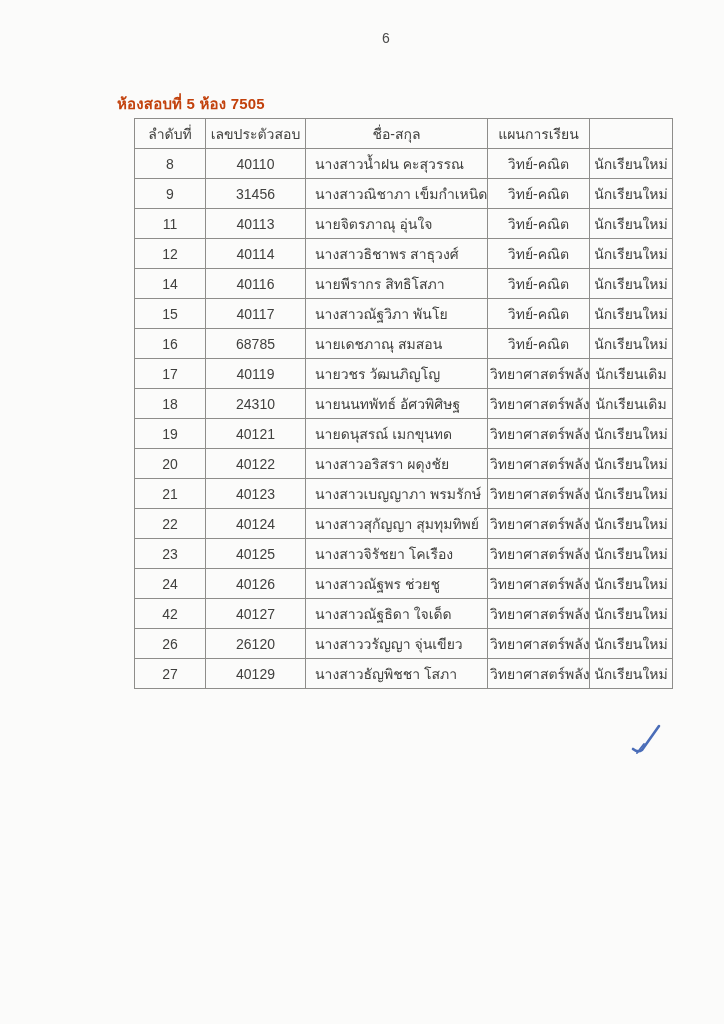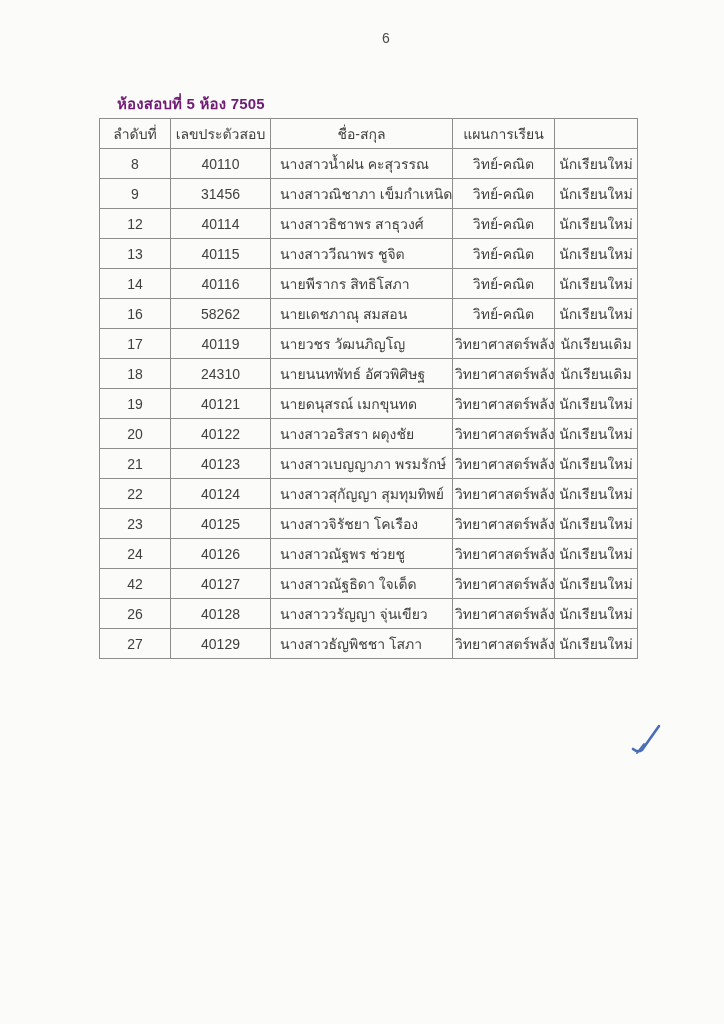--- a/index.html
+++ b/index.html
@@ -19,26 +19,26 @@
     top: 30px; left: 117px; width: 538px;
     text-align: center;
     font-size: 14px;
     color: #4a4a4a;
   }
   .section-title {
     position: absolute;
     top: 92px; left: 117px;
     font-size: 15px;
     font-weight: bold;
-    color: #701a75;
+    color: #c2410c;
     letter-spacing: 0.2px;
   }
   table.roster {
     position: absolute;
-    top: 118px; left: 99px;
+    top: 118px; left: 134px;
     width: 538px;
     border-collapse: collapse;
     table-layout: fixed;
   }
   table.roster col.c-no     { width: 71px;  }
   table.roster col.c-id     { width: 100px; }
   table.roster col.c-name   { width: 182px; }
   table.roster col.c-plan   { width: 102px; }
   table.roster col.c-status { width: 83px;  }
   table.roster th, table.roster td {
@@ -98,43 +98,50 @@
           <td>นักเรียนใหม่</td>
         </tr>
         <tr>
           <td>9</td>
           <td>31456</td>
           <td class="name-cell">นางสาวณิชาภา เข็มกำเหนิด</td>
           <td>วิทย์-คณิต</td>
           <td>นักเรียนใหม่</td>
         </tr>
         <tr>
+          <td>11</td>
+          <td>40113</td>
+          <td class="name-cell">นายจิตรภาณุ อุ่นใจ</td>
+          <td>วิทย์-คณิต</td>
+          <td>นักเรียนใหม่</td>
+        </tr>
+        <tr>
           <td>12</td>
           <td>40114</td>
           <td class="name-cell">นางสาวธิชาพร สาธุวงศ์</td>
           <td>วิทย์-คณิต</td>
           <td>นักเรียนใหม่</td>
         </tr>
         <tr>
-          <td>13</td>
-          <td>40115</td>
-          <td class="name-cell">นางสาววีณาพร ชูจิต</td>
-          <td>วิทย์-คณิต</td>
-          <td>นักเรียนใหม่</td>
-        </tr>
-        <tr>
           <td>14</td>
           <td>40116</td>
           <td class="name-cell">นายพีรากร สิทธิโสภา</td>
           <td>วิทย์-คณิต</td>
           <td>นักเรียนใหม่</td>
         </tr>
         <tr>
+          <td>15</td>
+          <td>40117</td>
+          <td class="name-cell">นางสาวณัฐวิภา พันโย</td>
+          <td>วิทย์-คณิต</td>
+          <td>นักเรียนใหม่</td>
+        </tr>
+        <tr>
           <td>16</td>
-          <td>58262</td>
+          <td>68785</td>
           <td class="name-cell">นายเดชภาณุ สมสอน</td>
           <td>วิทย์-คณิต</td>
           <td>นักเรียนใหม่</td>
         </tr>
         <tr>
           <td>17</td>
           <td>40119</td>
           <td class="name-cell">นายวชร วัฒนภิญโญ</td>
           <td>วิทยาศาสตร์พลังสิบ</td>
           <td>นักเรียนเดิม</td>
@@ -190,21 +197,21 @@
         </tr>
         <tr>
           <td>42</td>
           <td>40127</td>
           <td class="name-cell">นางสาวณัฐธิดา ใจเด็ด</td>
           <td>วิทยาศาสตร์พลังสิบ</td>
           <td>นักเรียนใหม่</td>
         </tr>
         <tr>
           <td>26</td>
-          <td>40128</td>
+          <td>26120</td>
           <td class="name-cell">นางสาววรัญญา จุ่นเขียว</td>
           <td>วิทยาศาสตร์พลังสิบ</td>
           <td>นักเรียนใหม่</td>
         </tr>
         <tr>
           <td>27</td>
           <td>40129</td>
           <td class="name-cell">นางสาวธัญพิชชา โสภา</td>
           <td>วิทยาศาสตร์พลังสิบ</td>
           <td>นักเรียนใหม่</td>

